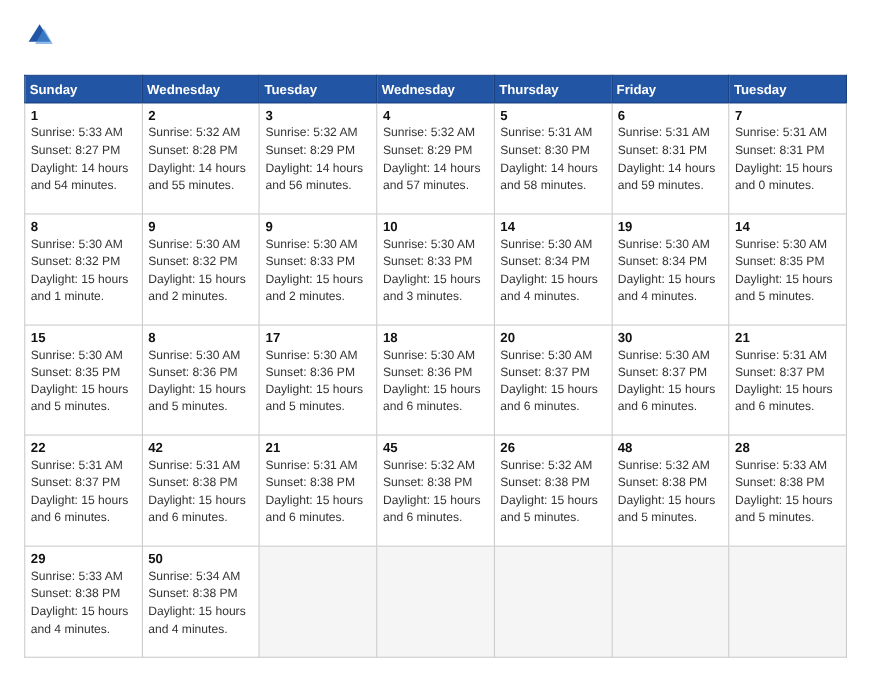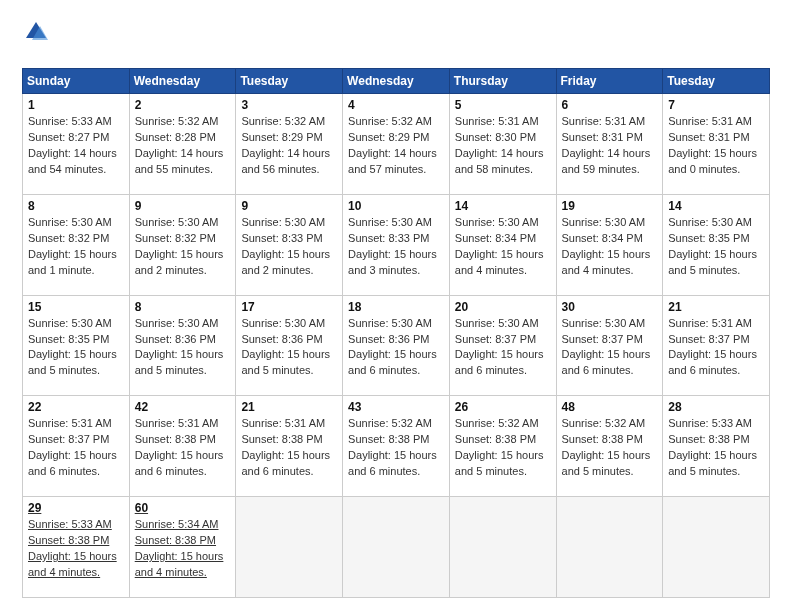--- a/index.html
+++ b/index.html
@@ -99,21 +99,20 @@
     .day-info {
       line-height: 1.45;
       color: #333;
       font-size: 11px;
     }
     .week-row td {
       height: 80px;
     }
     .last-row td {
       height: 70px;
-      text-decoration: underline;
     }
   </style>
 </head>
 <body>
 
 <div class="page">
   <div class="header">
     <div class="logo">
       <svg class="logo-icon" viewBox="0 0 28 28">
         <polygon points="14,4 24,20 4,20" fill="#2255a4"></polygon>
@@ -240,21 +239,21 @@
           </td>
           <td>
             <span class="day-num">42</span>
 <div class="day-info">Sunrise: 5:31 AM<br>Sunset: 8:38 PM<br>Daylight: 15 hours<br>and 6 minutes.</div>
           </td>
           <td>
             <span class="day-num">21</span>
 <div class="day-info">Sunrise: 5:31 AM<br>Sunset: 8:38 PM<br>Daylight: 15 hours<br>and 6 minutes.</div>
           </td>
           <td>
-            <span class="day-num">43</span>
+            <span class="day-num">45</span>
 <div class="day-info">Sunrise: 5:32 AM<br>Sunset: 8:38 PM<br>Daylight: 15 hours<br>and 6 minutes.</div>
           </td>
           <td>
             <span class="day-num">26</span>
 <div class="day-info">Sunrise: 5:32 AM<br>Sunset: 8:38 PM<br>Daylight: 15 hours<br>and 5 minutes.</div>
           </td>
           <td>
             <span class="day-num">48</span>
 <div class="day-info">Sunrise: 5:32 AM<br>Sunset: 8:38 PM<br>Daylight: 15 hours<br>and 5 minutes.</div>
           </td>
@@ -262,21 +261,21 @@
             <span class="day-num">28</span>
 <div class="day-info">Sunrise: 5:33 AM<br>Sunset: 8:38 PM<br>Daylight: 15 hours<br>and 5 minutes.</div>
           </td>
         </tr>
         <tr class="last-row">
           <td>
             <span class="day-num">29</span>
 <div class="day-info">Sunrise: 5:33 AM<br>Sunset: 8:38 PM<br>Daylight: 15 hours<br>and 4 minutes.</div>
           </td>
           <td>
-            <span class="day-num">60</span>
+            <span class="day-num">50</span>
 <div class="day-info">Sunrise: 5:34 AM<br>Sunset: 8:38 PM<br>Daylight: 15 hours<br>and 4 minutes.</div>
           </td>
           <td class="empty"></td>
           <td class="empty"></td>
           <td class="empty"></td>
           <td class="empty"></td>
           <td class="empty"></td>
         </tr>
       </tbody>
   </table>

